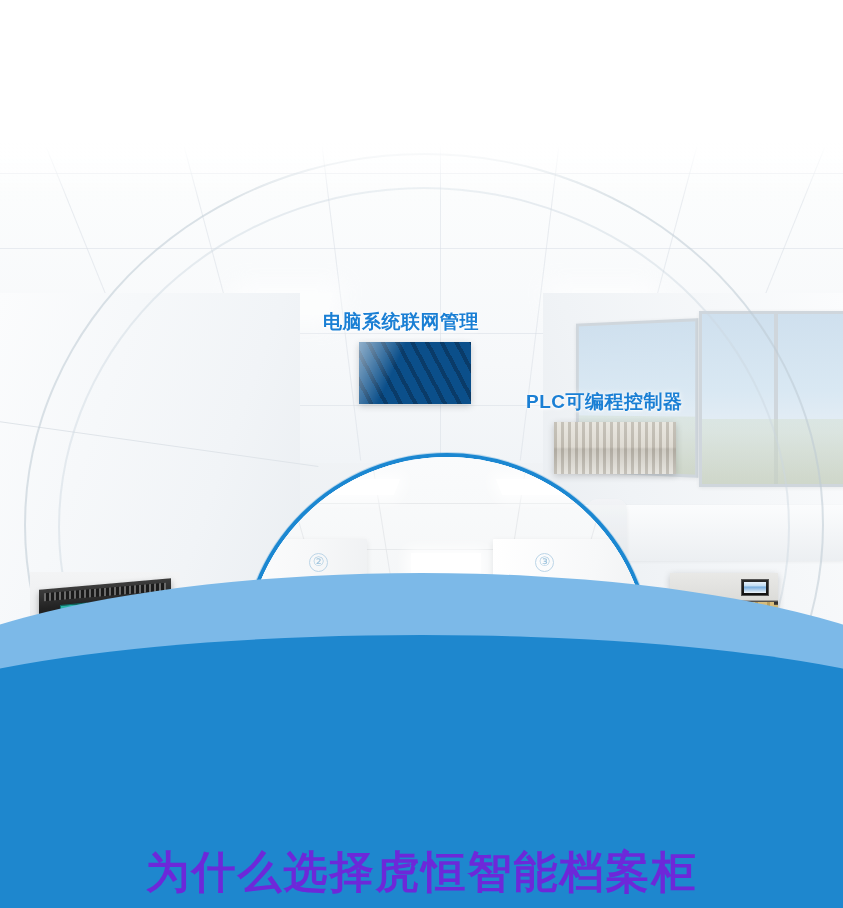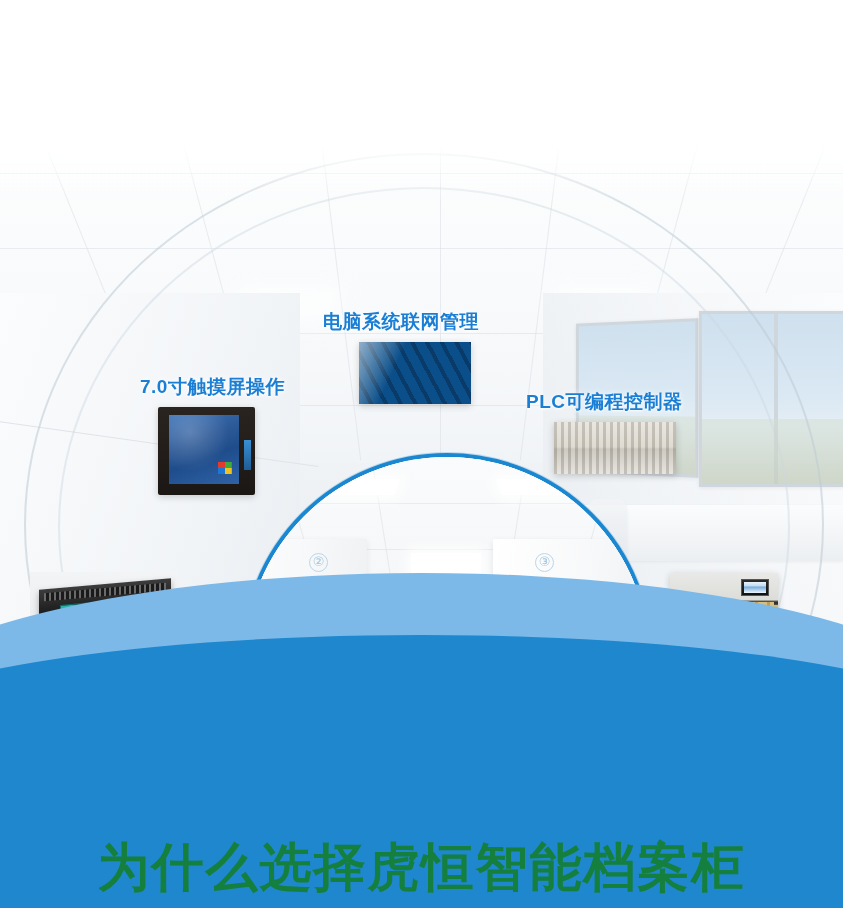--- a/index.html
+++ b/index.html
@@ -261,22 +261,22 @@
   }
   .band-main{
     position:absolute;left:-140px;top:-58px;width:1123px;height:330px;
     background:#1e87ce;border-radius:50%/30%;
   }
   .band-flat{
     position:absolute;left:0;bottom:0;width:843px;height:150px;background:#1e87ce;
   }
   .bottom-title{
     position:absolute;left:0;bottom:10px;width:843px;
-    text-align:center;color:#15803d;
-    font-size:52px;font-weight:bold;letter-spacing:2px;
+    text-align:center;color:#6d28d9;
+    font-size:44px;font-weight:bold;letter-spacing:2px;
     line-height:1.15;white-space:nowrap;
   }
   
   .scene-fadetop{
     position:absolute;left:0;top:0;width:843px;height:60px;
     background:linear-gradient(180deg,#ffffff 0%,rgba(255,255,255,0) 100%);
     z-index:25;pointer-events:none;
   }
 </style>
 </head>
@@ -373,30 +373,20 @@
     </div>
   </div>
 
   <div class="callout" style="left:323px;top:280px;margin-top:29px;">
     <div class="lbl">电脑系统联网管理</div>
     <div class="thumb" style="width:112px;height:62px;margin-left:36px;">
       <div class="th-keyboard"></div>
     </div>
   </div>
 
-  <div class="callout" style="left:140px;top:374px;">
-    <div class="lbl">7.0寸触摸屏操作</div>
-    <div class="thumb" style="width:97px;height:88px;margin-left:18px;border-radius:2px;">
-      <div class="th-touch">
-        <div class="glass"></div>
-        <div class="sidebtns"></div>
-        <div class="logo"></div>
-      </div>
-    </div>
-  </div>
 
   <div class="callout" style="left:526px;top:389px;">
     <div class="lbl">PLC可编程控制器</div>
     <div class="thumb" style="width:122px;height:52px;margin-left:28px;">
       <div class="th-rfid"></div>
     </div>
   </div>
 
   <div class="callout" style="left:24px;top:565px;">
     <div class="thumb" style="width:150px;height:72px;margin-left:6px;box-shadow:none;background:transparent;">

